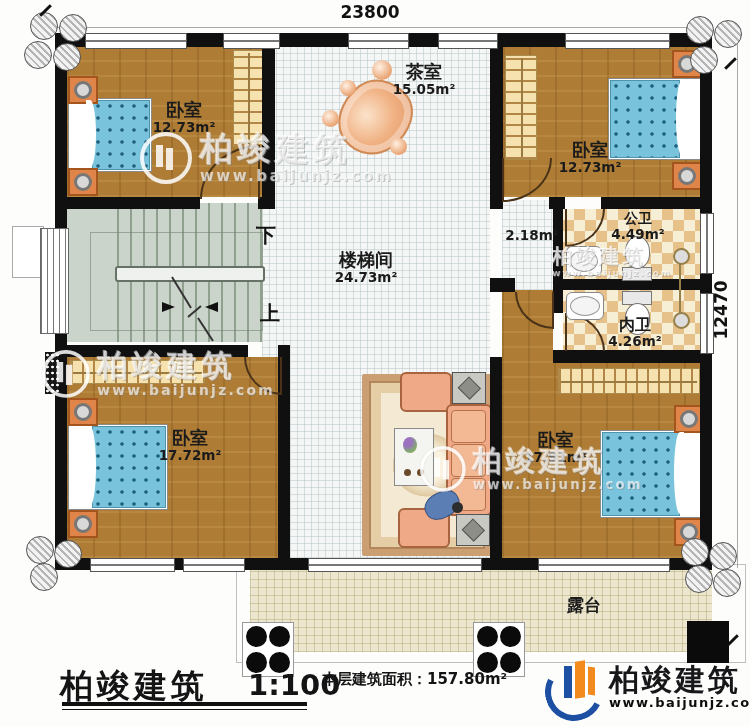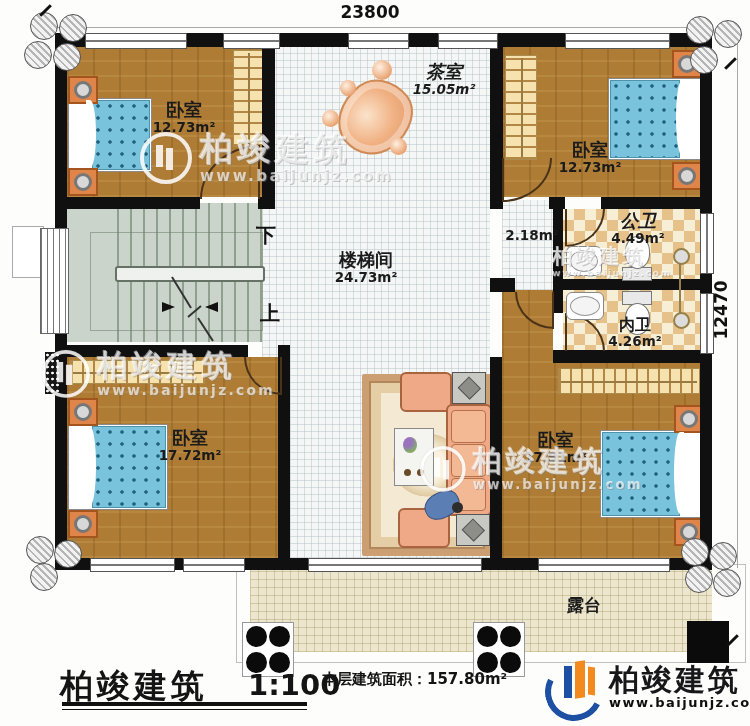--- a/index.html
+++ b/index.html
@@ -312,39 +312,39 @@
     <line x1="198" y1="318" x2="213" y2="341" stroke="#333" stroke-width="2"></line>
     <line x1="188" y1="317" x2="201" y2="306" stroke="#333" stroke-width="2"></line>
     <polygon points="162,302 175,307 162,312" fill="#111"></polygon>
     <polygon points="218,302 205,307 218,312" fill="#111"></polygon>
   </svg>
 
   <div class="rlabel" style="left:134px;top:100px;width:100px;">
     <div class="nm">卧室</div>
     <div class="ar">12.73m²</div>
   </div>
-  <div class="rlabel" style="left:394px;top:62px;width:100px;font-style:italic;">
+  <div class="rlabel" style="left:374px;top:62px;width:100px;">
     <div class="nm">茶室</div>
     <div class="ar">15.05m²</div>
   </div>
   <div class="rlabel" style="left:540px;top:140px;width:100px;">
     <div class="nm">卧室</div>
     <div class="ar">12.73m²</div>
   </div>
   <div class="rlabel" style="left:314px;top:250px;width:104px;">
     <div class="nm">楼梯间</div>
     <div class="ar">24.73m²</div>
   </div>
   <div class="biglab" style="left:256px;top:222px;">下</div>
   <div class="biglab" style="left:260px;top:300px;">上</div>
   <div class="rlabel" style="left:492px;top:228px;width:80px;">
     <div class="ar">2.18m²</div>
   </div>
   <div class="rlabel" style="left:593px;top:211px;width:90px;">
-    <div class="nm" style="font-size:18px;font-style:italic;">公卫</div>
+    <div class="nm" style="font-size:14px;">公卫</div>
     <div class="ar">4.49m²</div>
   </div>
   <div class="rlabel" style="left:590px;top:316px;width:90px;">
     <div class="nm" style="font-size:16px;">内卫</div>
     <div class="ar">4.26m²</div>
   </div>
   <div class="rlabel" style="left:140px;top:428px;width:100px;">
     <div class="nm">卧室</div>
     <div class="ar">17.72m²</div>
   </div>

